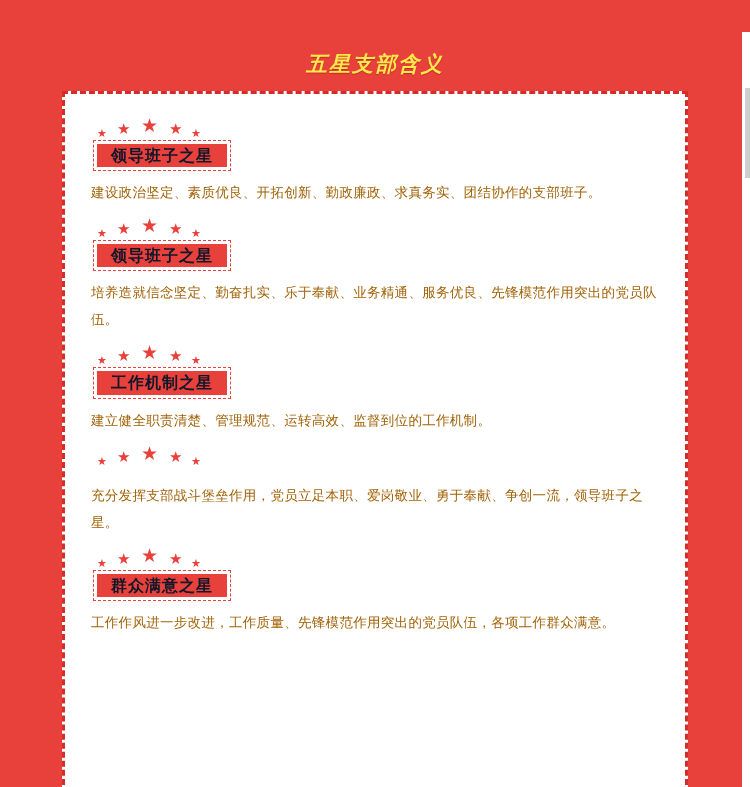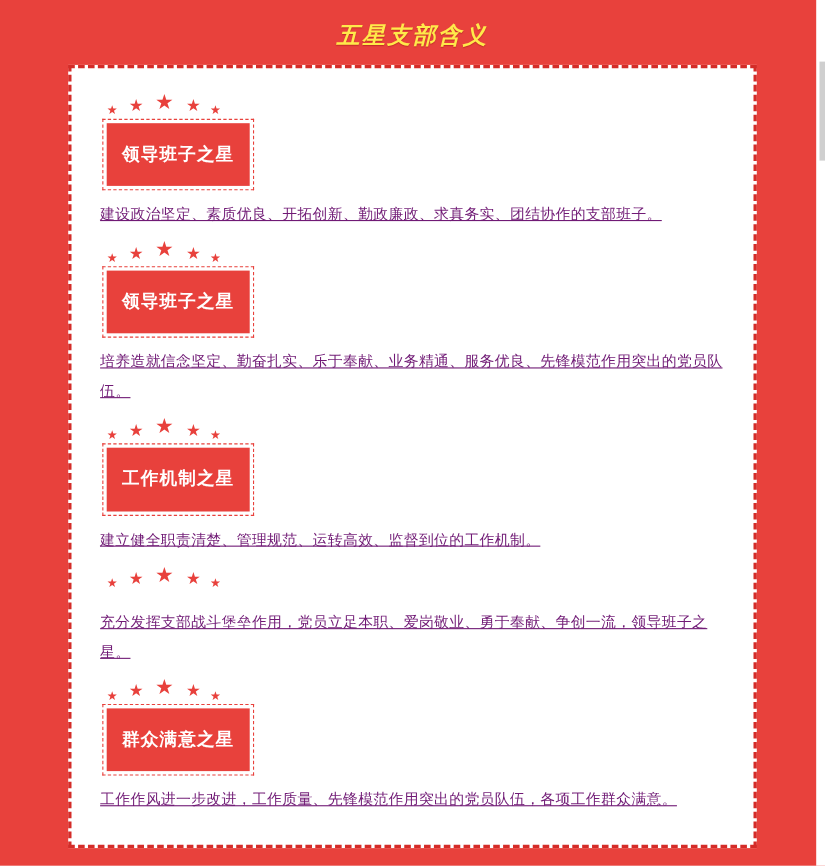--- a/index.html
+++ b/index.html
@@ -12,20 +12,21 @@
     background: #e8413c;
     font-family: "Liberation Sans", "DejaVu Sans", sans-serif;
     overflow: hidden;
   }
   .page {
     width: 750px;
     height: 702px;
     position: relative;
     background: #e8413c;
     box-sizing: border-box;
+    margin-top: 32px;
   }
   .title {
     text-align: center;
     color: #ffe94a;
     font-size: 21px;
     font-weight: bold;
     font-style: italic;
     letter-spacing: 2px;
     padding-top: 18px;
     padding-bottom: 14px;
@@ -74,35 +75,34 @@
     left: -4px;
     top: -4px;
     right: -4px;
     bottom: -4px;
     border: 1px dashed #e8413c;
     box-sizing: border-box;
     pointer-events: none;
   }
   .label {
     background: #e8413c;
-    color: #ffffff;
+    color: #0f172a;
     font-size: 16px;
     font-weight: bold;
-    padding: 19px 14px;
+    padding: 2px 14px;
     display: inline-block;
     letter-spacing: 1px;
     line-height: 1.2;
   }
   .desc {
-    color: #701a75;
+    color: #a16207;
     font-size: 13.5px;
     line-height: 2.0;
     margin-top: 12px;
     letter-spacing: 0.3px;
-    text-decoration: underline;
   }
   .right-strip {
     position: absolute;
     right: 0;
     top: 0;
     width: 8px;
     height: 787px;
     background: #ffffff;
   }
   .right-strip-inner {

